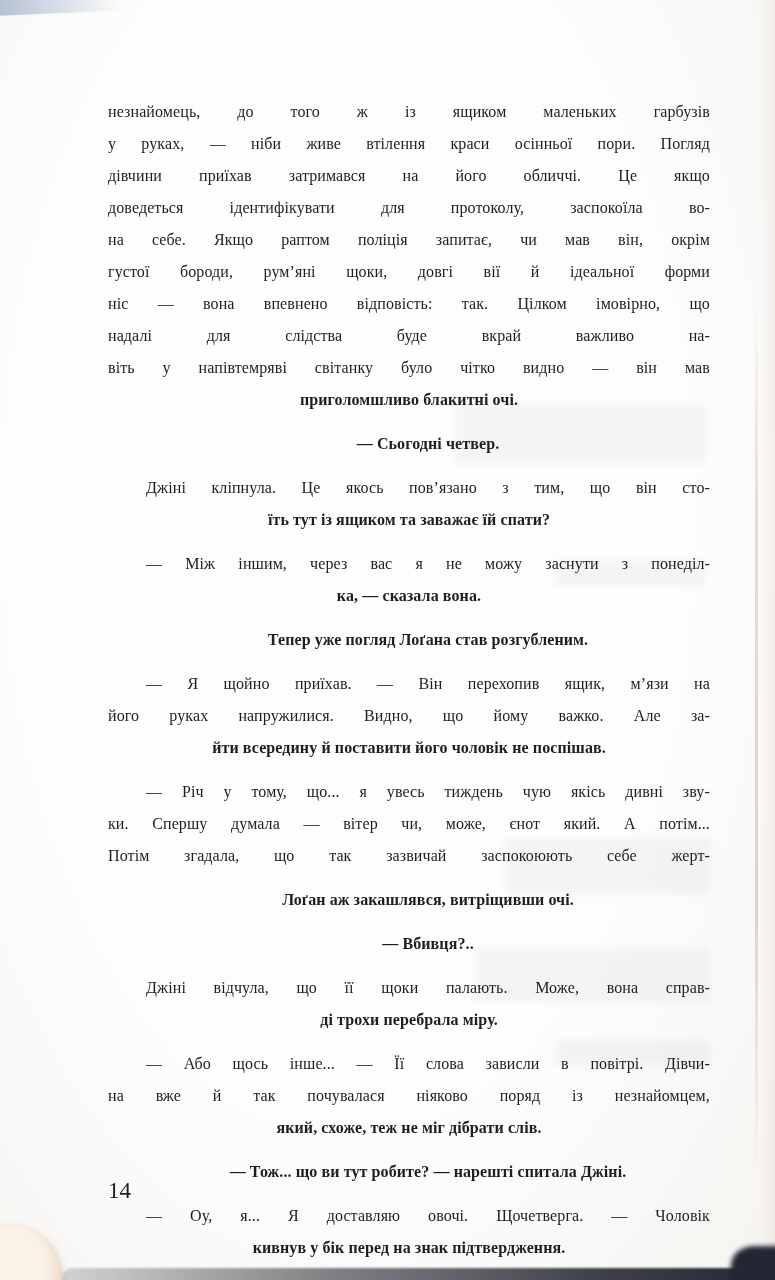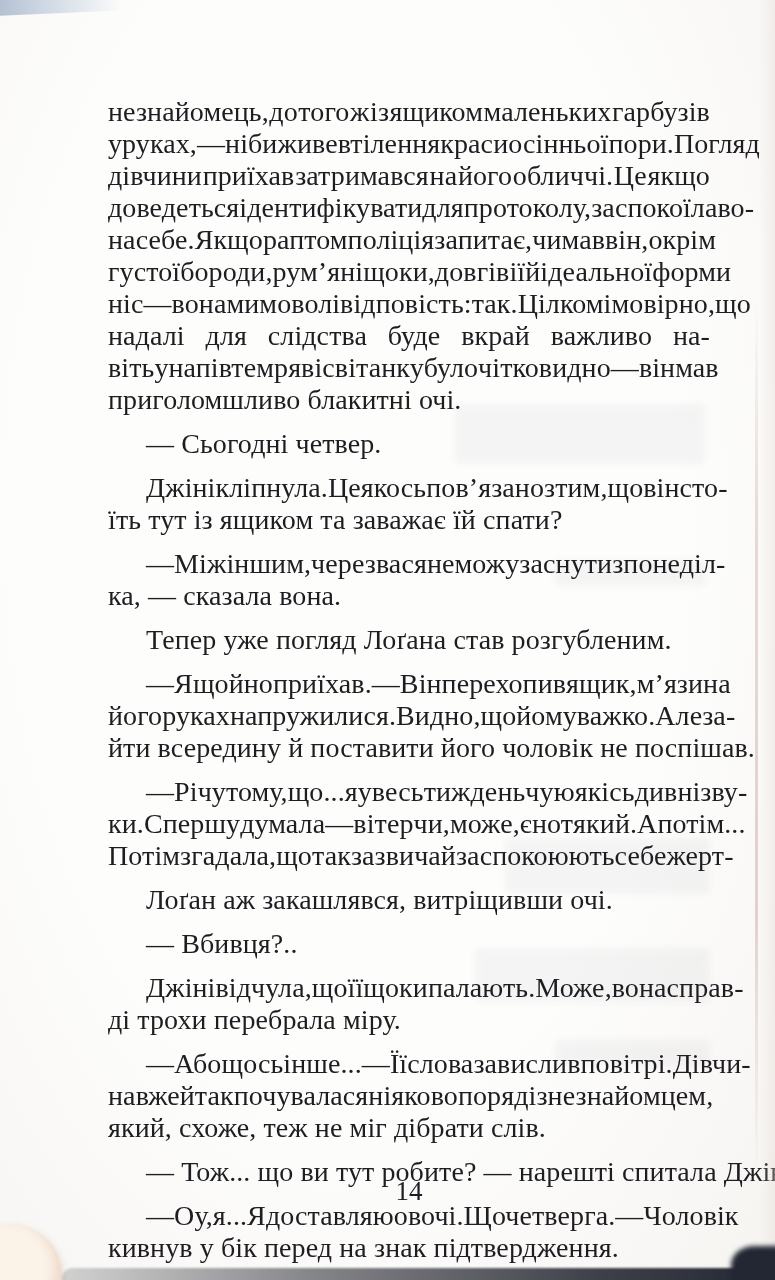--- a/index.html
+++ b/index.html
@@ -28,35 +28,34 @@
   }
   .page-inner {
     position: absolute; inset: 0;
   }
   .text-block {
     position: absolute; left: 108px; top: 96px; width: 602px;
     color: var(--ink, #1d1d22);
   }
   .line {
     height: 32px; line-height: 32px;
-    font-size: 28px;
+    font-size: 16px;
     white-space: nowrap;
     letter-spacing: 0.1px;
   }
   .line.just {
     display: flex;
     justify-content: space-between;
   }
   .line.just span { white-space: nowrap; }
   .line.indent { padding-left: 38px; margin-top: 12px; }
-  .line.last { text-align: left; }
+  .line.last { text-align: center; font-weight: bold; }
   .page-number {
     position: absolute; left: 108px; top: 1176px; width: 602px;
-    text-align: center;
-    font-size: 27px; line-height: 30px;
+    font-size: 23px; line-height: 30px;
     color: var(--ink, #23232e);
   }
   
   .ghost {
     position: absolute;
     background: #6a6a74;
     opacity: 0.055;
     filter: blur(3px);
     border-radius: 4px;
   }
@@ -178,21 +177,21 @@
           <span>довгі</span>
           <span>вії</span>
           <span>й</span>
           <span>ідеальної</span>
           <span>форми</span>
         </div>
         <div class="line just">
           <span>ніс</span>
           <span>—</span>
           <span>вона</span>
-          <span>мимоволі</span>
+          <span>впевнено</span>
           <span>відповість:</span>
           <span>так.</span>
           <span>Цілком</span>
           <span>імовірно,</span>
           <span>що</span>
         </div>
         <div class="line just">
           <span>надалі</span>
           <span>для</span>
           <span>слідства</span>

